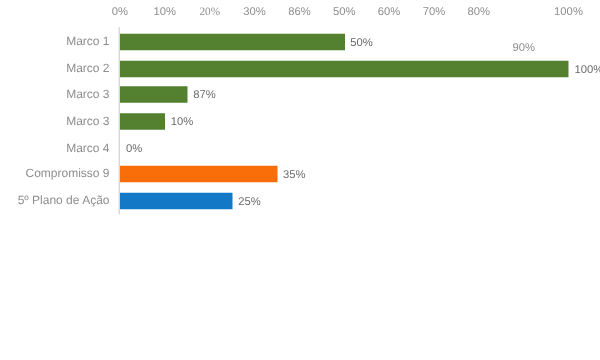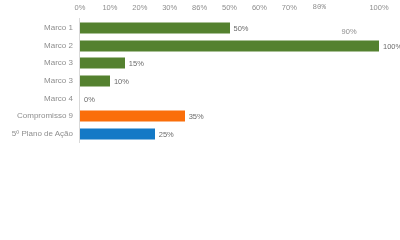--- a/index.html
+++ b/index.html
@@ -95,27 +95,27 @@
   }
 </style>
 </head>
 <body>
 
 <div id="chart-root">
 
   <div class="axis-top" id="axis-top">
       <div class="axis-tick" style="left: 1px;">0%</div>
       <div class="axis-tick" style="left: 30.9px;">10%</div>
-      <div class="axis-tick" style="left: 60.8px;">20%</div>
+      <div class="axis-tick" style="left: 60.8px; font-family: Liberation Serif, serif;">20%</div>
       <div class="axis-tick" style="left: 90.7px; text-align: center;">30%</div>
       <div class="axis-tick" style="left: 120.6px;">86%</div>
       <div class="axis-tick" style="left: 150.5px;">50%</div>
       <div class="axis-tick" style="left: 180.4px;">60%</div>
       <div class="axis-tick" style="left: 210.3px;">70%</div>
-      <div class="axis-tick" style="left: 240.2px; font-family: Liberation Mono, monospace;">80%</div>
+      <div class="axis-tick" style="left: 240.2px;">80%</div>
       <div class="axis-tick" style="left: 270.1px; margin-top: 24px;">90%</div>
       <div class="axis-tick" style="left: 300px;">100%</div>
     </div>
 
   <div class="plot">
     <div class="axis-line"></div>
     <div id="rows">
         <div class="row" style="top: 1px;">
           <div class="cat-label">Marco 1</div>
           <div class="bar-wrap">
@@ -127,21 +127,21 @@
           <div class="cat-label">Marco 2</div>
           <div class="bar-wrap">
             <div class="bar" style="width: 299px; background: rgb(84, 129, 47);"></div>
             <span class="bar-value">100%</span>
           </div>
         </div>
         <div class="row" style="top: 36.4px;">
           <div class="cat-label">Marco 3</div>
           <div class="bar-wrap">
             <div class="bar" style="width: 44.85px; background: rgb(84, 129, 47);"></div>
-            <span class="bar-value">15%</span>
+            <span class="bar-value">87%</span>
           </div>
         </div>
         <div class="row" style="top: 54.1px;">
           <div class="cat-label">Marco 3</div>
           <div class="bar-wrap">
             <div class="bar" style="width: 29.9px; background: rgb(84, 129, 47);"></div>
             <span class="bar-value">10%</span>
           </div>
         </div>
         <div class="row" style="top: 71.8px;">

